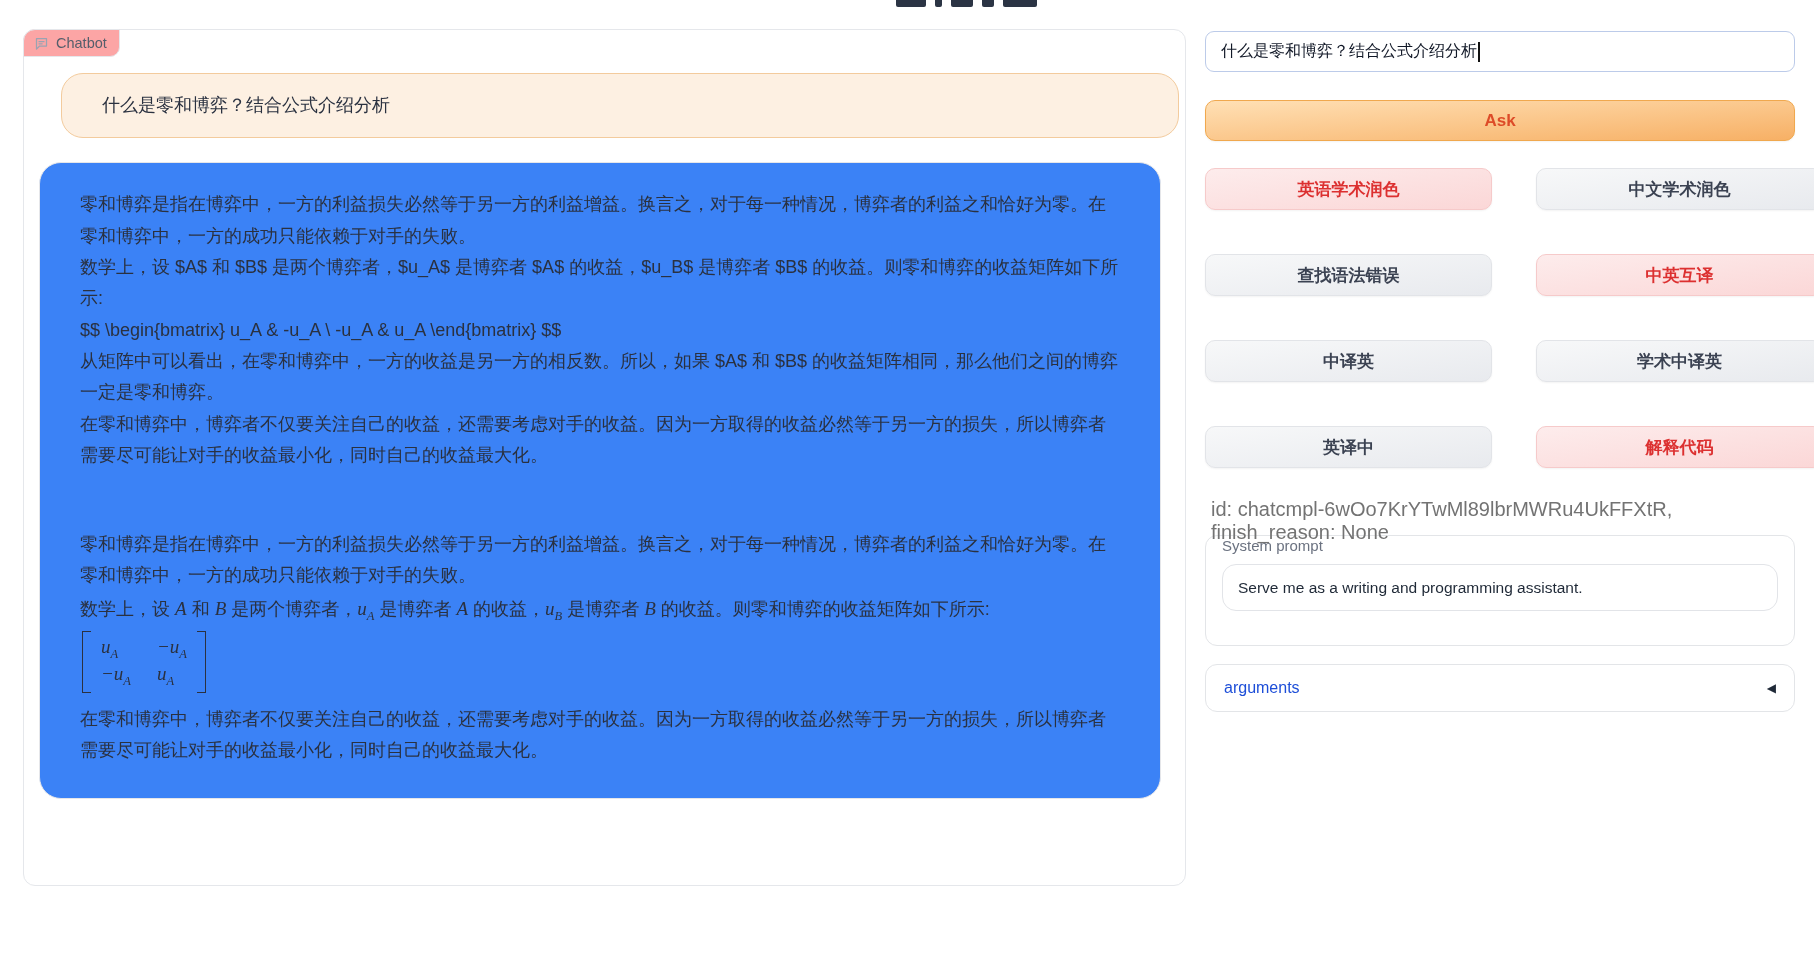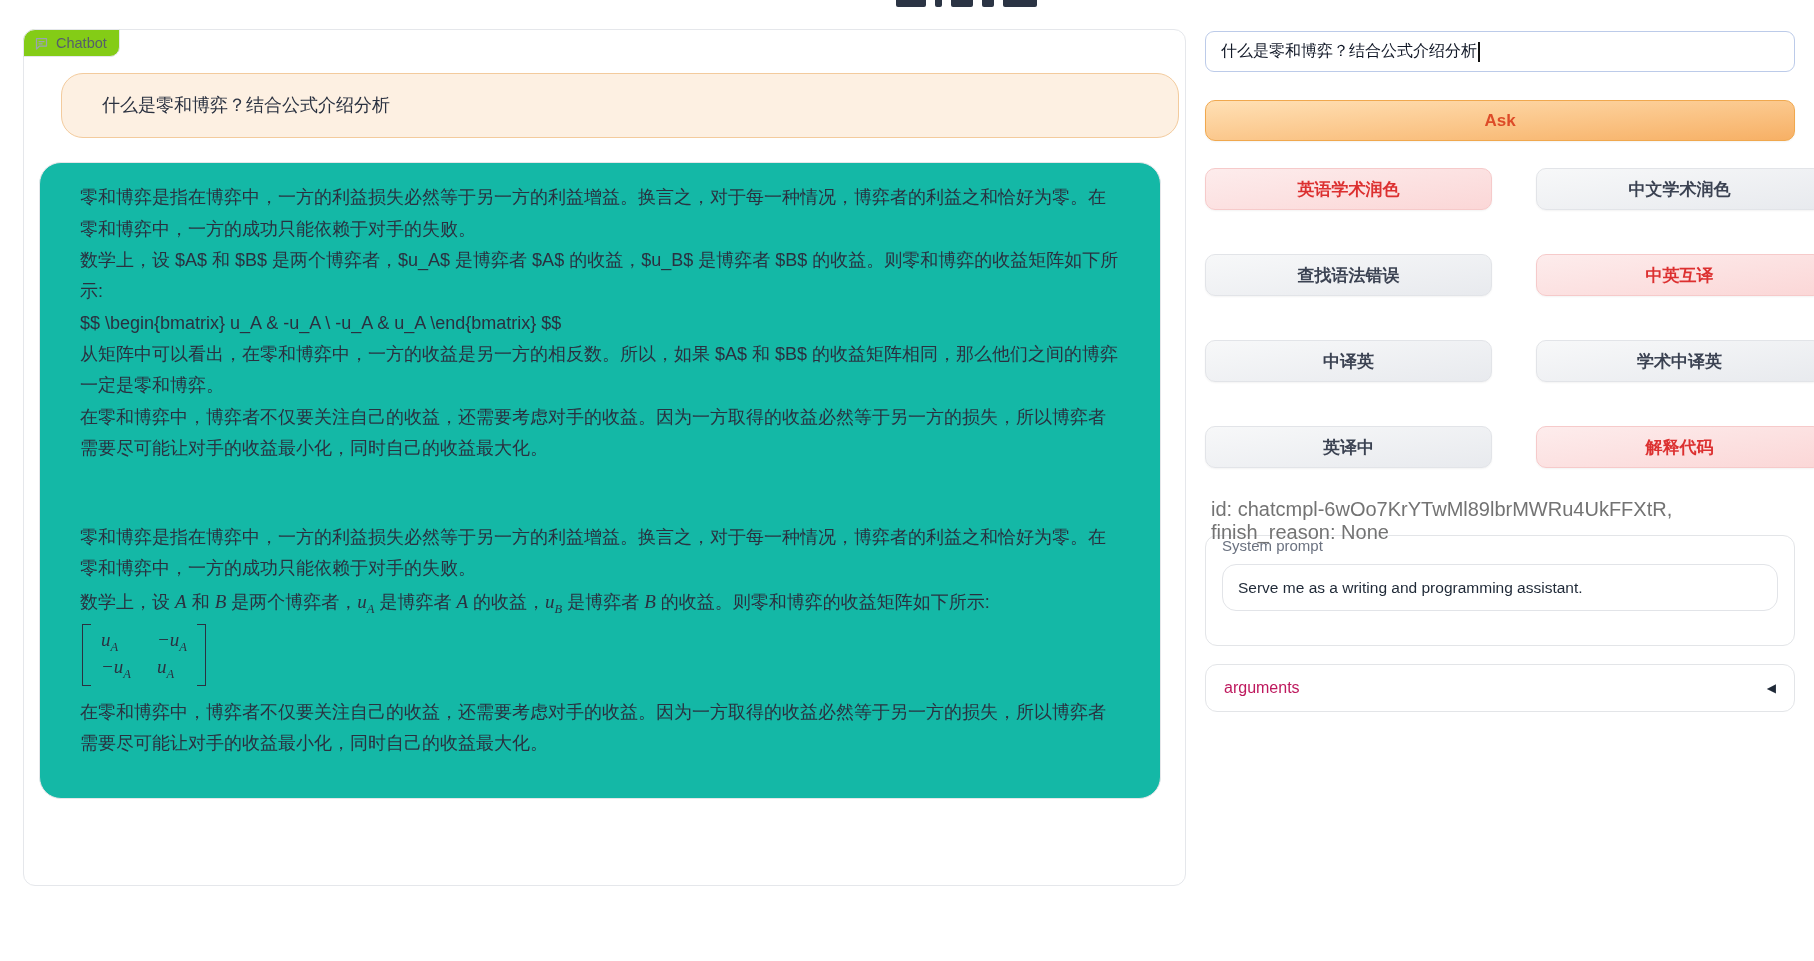--- a/index.html
+++ b/index.html
@@ -14,38 +14,38 @@
   .title-crop i{display:block;background:#2b3444;height:7px;border-radius:0 0 2px 2px;}
   
   .chat-panel{
     position:absolute;left:23px;top:29px;width:1163px;height:857px;
     background:#ffffff;border:1px solid #e5e7eb;border-radius:12px;
     box-sizing:border-box;
   }
   .chat-label{
     position:absolute;left:-1px;top:-1px;
     display:flex;align-items:center;gap:7px;
-    background:#84cc16;border:1px solid #e5e7eb;
+    background:#fca5a5;border:1px solid #e5e7eb;
     border-radius:12px 0 10px 0;
     padding:5px 12px 5px 10px;
     font-size:14.5px;color:#555e6b;
   }
   .chat-label svg{display:block;}
   .messages{position:absolute;left:0;top:0;width:100%;padding:43px 0 0 0;box-sizing:border-box;}
   .msg{box-sizing:border-box;font-size:18px;line-height:1.74;color:#2a3140;}
   .msg p{margin:0;}
   .msg-user{
     margin:0 8px 0 37px;width:1118px;min-height:63px;
     background:#fdf0e2;border:1px solid #f3cb9d;border-radius:22px;
     padding:16px 40px;display:flex;align-items:center;
   }
   .msg-bot{
     margin:24px 0 0 15px;width:1122px;height:637px;
-    background:#14b8a6;border:1px solid #e5e6e9;border-radius:22px;
-    padding:19px 40px;overflow:hidden;
+    background:#3b82f6;border:1px solid #e5e6e9;border-radius:22px;
+    padding:26px 40px;overflow:hidden;
   }
   .bot-part2{margin-top:58px;}
   .math{font-family:"Liberation Serif","DejaVu Serif",serif;font-size:19px;font-style:italic;}
   .math sub{font-size:12.5px;font-style:italic;}
   .matrix-block{display:inline-flex;align-items:stretch;margin:4px 0 2px 2px;}
   .mbracket{width:8px;border:1.6px solid #2b3140;}
   .mbracket.l{border-right:none;}
   .mbracket.r{border-left:none;}
   .mcells{
     display:grid;grid-template-columns:auto auto;column-gap:26px;row-gap:0;
@@ -98,21 +98,21 @@
     border:1px solid #e2e4e8;border-radius:14px;background:#fff;
     display:flex;align-items:center;padding:0 15px;
     font-size:15.5px;color:#1f2937;
   }
   .accordion{
     box-sizing:border-box;margin-top:18px;width:590px;height:48px;
     border:1px solid #e3e5e8;border-radius:12px;background:#fff;
     display:flex;align-items:center;justify-content:space-between;
     padding:0 18px;cursor:pointer;
   }
-  .accordion .acc-label{font-size:16px;color:#be185d;}
+  .accordion .acc-label{font-size:16px;color:#1d4ed8;}
   .accordion .acc-icon{font-size:12px;color:#1f2937;}
 </style>
 </head>
 <body>
 
 <div class="title-crop">
   <i style="width:30px"></i>
     <i style="width:7px"></i>
     <i style="width:22px"></i>
     <i style="width:12px"></i>

